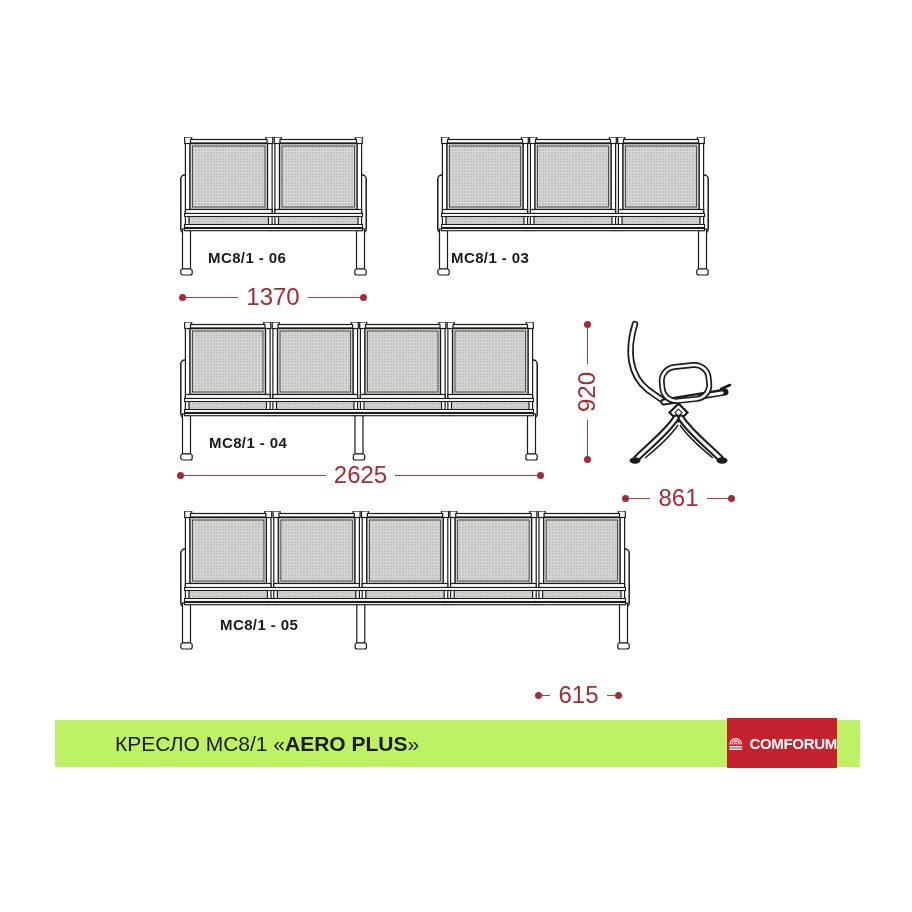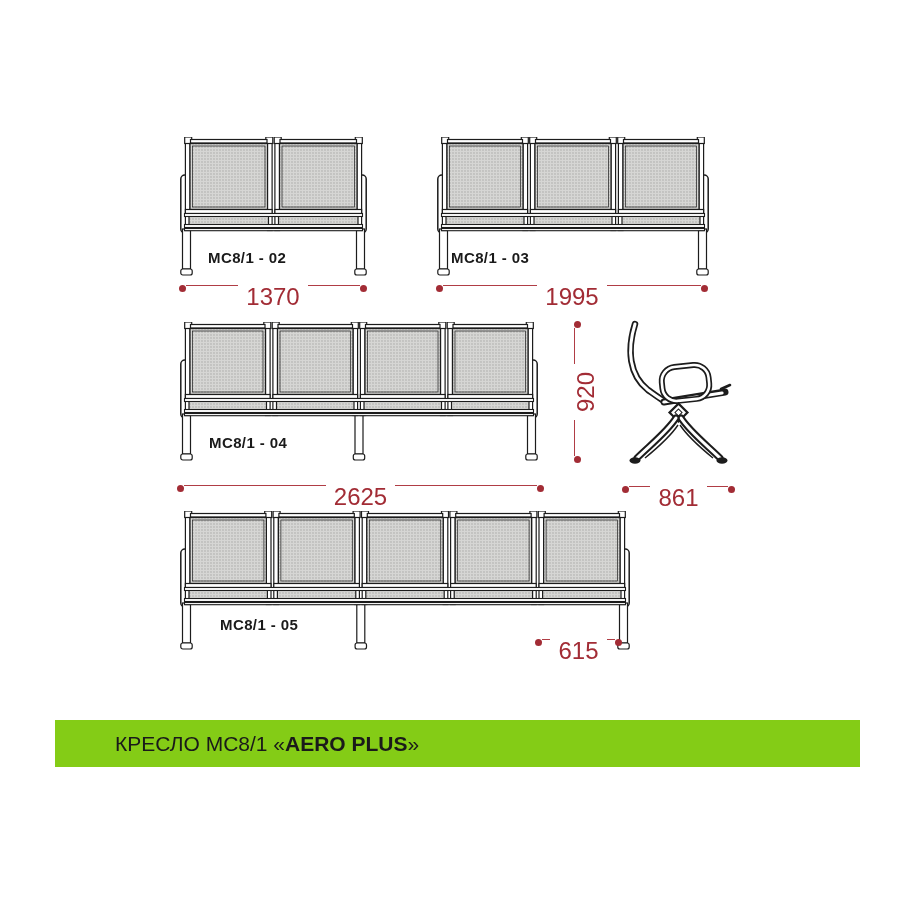--- a/index.html
+++ b/index.html
@@ -6,32 +6,32 @@
   .canvas{
     position:relative;width:912px;height:912px;margin:0 auto;background:#ffffff;
     font-family:"Liberation Sans",sans-serif;overflow:hidden;
   }
   svg.bench,svg.sideview{position:absolute;display:block;}
   .model-label{
     position:absolute;font-size:15px;font-weight:700;color:#1a1a1a;
     letter-spacing:.4px;white-space:nowrap;
   }
   
-  .dim{position:absolute;display:flex;align-items:flex-start;color:#a22c35;}
+  .dim{position:absolute;display:flex;align-items:center;color:#a22c35;}
   .dim-h{flex-direction:row;height:24px;}
   .dim-v{flex-direction:column;width:26px;}
   .dot{width:7px;height:7px;border-radius:50%;background:#a22c35;flex:none;}
   .dim-h .dline{flex:1;height:0;border-top:1.7px solid #b03d45;}
   .dim-v .dline{flex:1;width:0;border-left:1.7px solid #b03d45;}
   .dval{font-size:24px;line-height:1;padding:0 8px;white-space:nowrap;}
   .dim-v .dval{writing-mode:vertical-rl;transform:rotate(180deg);padding:8px 0;}
   
   .footer-bar{
     position:absolute;left:55px;top:720px;width:805px;height:47px;
-    background:#84cc16;display:flex;align-items:center;
+    background:#bef264;display:flex;align-items:center;
   }
   .footer-title{margin-left:60px;font-size:21px;color:#1a1a1a;white-space:nowrap;}
   .footer-title b{font-weight:700;}
   .logo{
     position:absolute;left:727px;top:718px;width:110px;height:50px;background:#c5212e;
     display:flex;align-items:center;justify-content:center;gap:5px;
   }
   .logo-text{color:#ffffff;font-weight:700;font-size:15px;letter-spacing:-.3px;white-space:nowrap;}
 </style>
 </head>
@@ -216,21 +216,21 @@
       <rect x="364.1" y="2.5" width="75.4" height="3.5" fill="#ffffff" stroke="#1c1c1c" stroke-width="1.2"></rect>
       <rect x="363.6" y="6.5" width="76.4" height="66" fill="url(#stipple)" stroke="#1c1c1c" stroke-width="1.2"></rect>
       <rect x="366.1" y="9" width="71.4" height="61" fill="none" stroke="#1c1c1c" stroke-width="0.7"></rect>
       <rect x="359" y="72.5" width="85.60000000000001" height="4" fill="#ffffff" stroke="#1c1c1c" stroke-width="1.2"></rect>
       <rect x="362.6" y="77" width="78.4" height="11" fill="url(#stipple)" stroke="#1c1c1c" stroke-width="1.2"></rect>
       <rect x="4.5" y="76.5" width="441" height="3" fill="#ffffff" stroke="#1c1c1c" stroke-width="1.1"></rect>
       <rect x="4.5" y="87.5" width="441" height="3" fill="#ffffff" stroke="#1c1c1c" stroke-width="1.1"></rect>
       <rect x="4.5" y="91.5" width="441" height="2.2" fill="#ffffff" stroke="#1c1c1c" stroke-width="1.1"></rect>
     </svg>
 
-  <div class="model-label" style="left:208px;top:249px">MC8/1 - 02</div>
+  <div class="model-label" style="left:208px;top:249px">MC8/1 - 06</div>
   <div class="model-label" style="left:451px;top:249px">MC8/1 - 03</div>
   <div class="model-label" style="left:209px;top:434px">MC8/1 - 04</div>
   <div class="model-label" style="left:220px;top:616px">MC8/1 - 05</div>
 
   <svg class="sideview" style="left:618px;top:320px" width="122" height="146" viewBox="0 0 122 146">
 
     <path d="M 17,4 C 9,30 11,55 30,70 C 37,75 41,78 46,81" fill="none" stroke="#1c1c1c" stroke-width="6.5" stroke-linecap="round"></path>
     <path d="M 17,4 C 9,30 11,55 30,70 C 37,75 41,78 46,81" fill="none" stroke="#ffffff" stroke-width="3" stroke-linecap="round"></path>
 
     <path d="M 46,82 L 107,72" stroke="#1c1c1c" stroke-width="7" stroke-linecap="round" fill="none"></path>
@@ -254,29 +254,22 @@
   </svg>
 
   <div class="dim dim-h" style="left:179px;top:285px;width:188px">
     <span class="dot"></span>
       <span class="dline"></span>
     <span class="dval">1370</span>
     <span class="dline"></span>
       <span class="dot"></span>
   </div>
 
-  <div class="dim dim-h" style="left:436px;top:285px;width:272px">
-    <span class="dot"></span>
-      <span class="dline"></span>
-    <span class="dval">1995</span>
-    <span class="dline"></span>
-      <span class="dot"></span>
-  </div>
-
-  <div class="dim dim-h" style="left:177px;top:485px;width:367px">
+
+  <div class="dim dim-h" style="left:177px;top:463px;width:367px">
     <span class="dot"></span>
       <span class="dline"></span>
     <span class="dval">2625</span>
     <span class="dline"></span>
       <span class="dot"></span>
   </div>
 
   <div class="dim dim-v" style="left:574px;top:321px;height:142px">
     <span class="dot"></span>
       <span class="dline"></span>
@@ -286,29 +279,39 @@
   </div>
 
   <div class="dim dim-h" style="left:622px;top:486px;width:113px">
     <span class="dot"></span>
       <span class="dline"></span>
     <span class="dval">861</span>
     <span class="dline"></span>
       <span class="dot"></span>
   </div>
 
-  <div class="dim dim-h" style="left:535px;top:639px;width:87px">
+  <div class="dim dim-h" style="left:535px;top:683px;width:87px">
     <span class="dot"></span>
       <span class="dline"></span>
     <span class="dval">615</span>
     <span class="dline"></span>
       <span class="dot"></span>
   </div>
 
 
   <div class="footer-bar">
     <div class="footer-title">
       <span>КРЕСЛО МС8/1 «</span><b>AERO PLUS</b><span>»</span>
     </div>
   </div>
 
+  <div class="logo">
+    <svg width="24" height="22" viewBox="0 0 24 22">
+      <path d="M4,13 A8,8 0 0 1 20,13" fill="none" stroke="#ffffff" stroke-width="1.6"></path>
+      <path d="M7,13 A5,5 0 0 1 17,13" fill="none" stroke="#ffffff" stroke-width="1.6"></path>
+      <path d="M10,13 A2,2 0 0 1 14,13" fill="none" stroke="#ffffff" stroke-width="1.6"></path>
+      <rect x="3" y="15.2" width="18" height="1.9" fill="#ffffff"></rect>
+      <rect x="3" y="18.6" width="18" height="1.9" fill="#ffffff"></rect>
+    </svg>
+    <span class="logo-text">COMFORUM</span>
+  </div>
 
 </div>
 
 </body></html>

